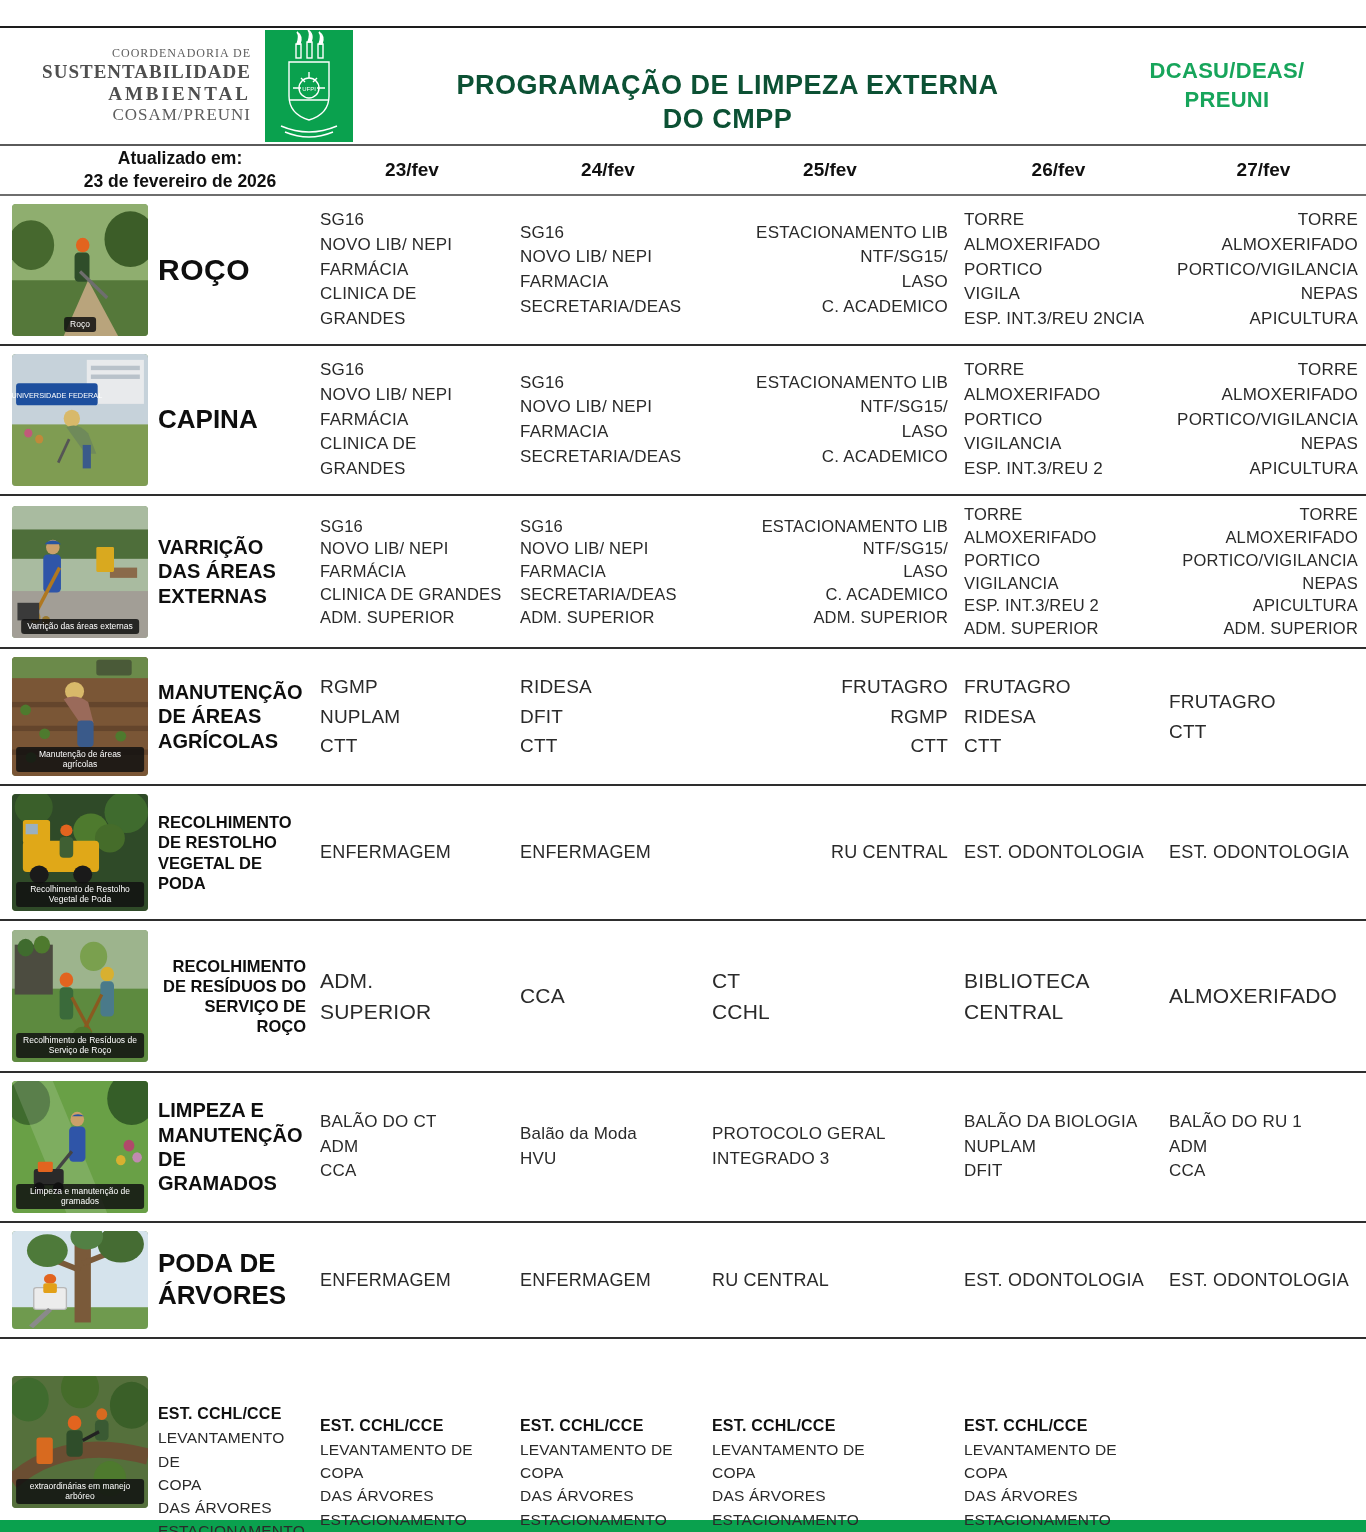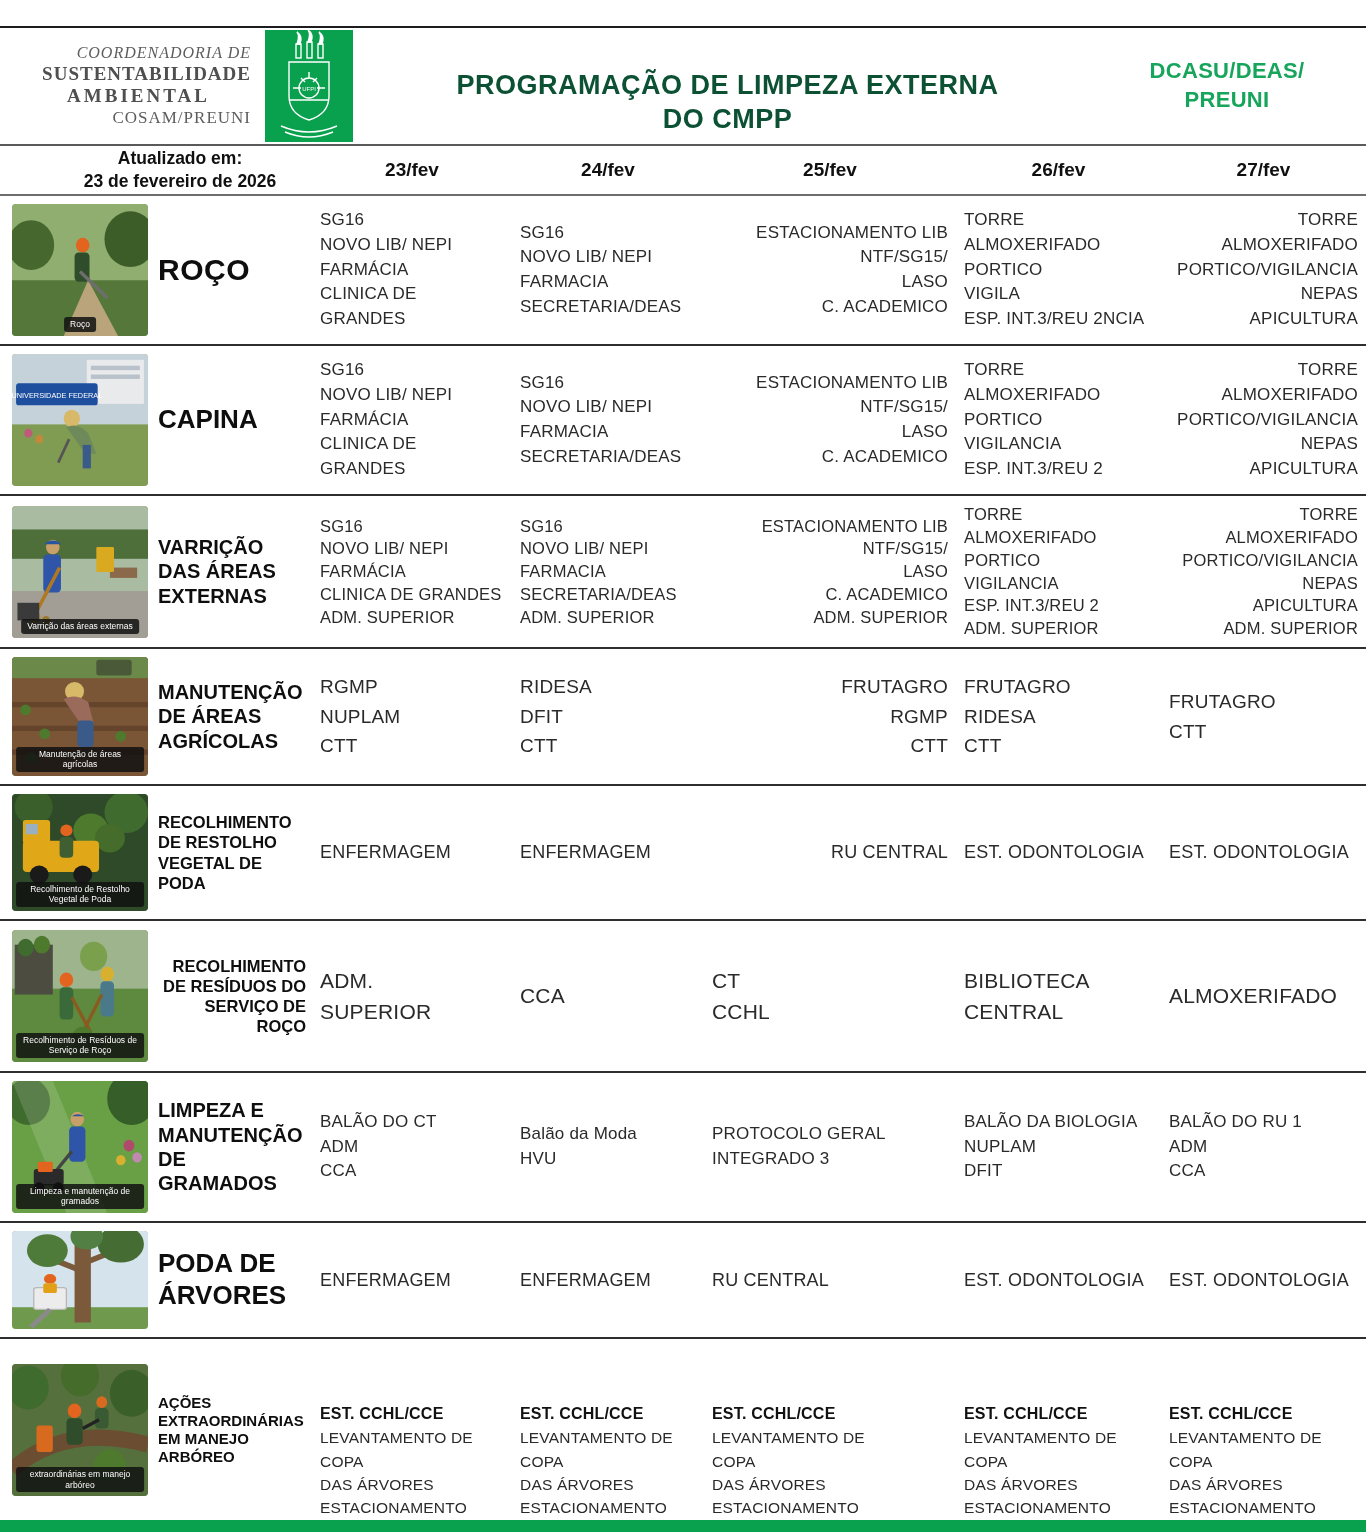--- a/index.html
+++ b/index.html
@@ -4,23 +4,23 @@
 <style>
   * { margin:0; padding:0; box-sizing:border-box; }
   html,body { background:#ffffff; }
   body { width:1366px; font-family:"Liberation Sans", sans-serif; color:#222; }
   .page { width:1366px; height:1532px; position:relative; overflow:hidden; background:#fff; display:flex; flex-direction:column; }
 
   
   .top-header { height:120px; margin:26px 0 0 0; border-top:2px solid #1d1d1d;
     display:flex; align-items:center; padding:6px 14px 6px 26px; border-bottom:2px solid #5a5a5a; }
   .org-block { width:225px; text-align:right; font-family:"Liberation Serif", serif; color:#5d5d5d; line-height:1.18; }
-  .org-l1 { font-size:16px; letter-spacing:1px;font-style:italic; }
+  .org-l1 { font-size:12px; letter-spacing:1px; }
   .org-l2 { font-size:19px; font-weight:700; letter-spacing:1px; color:#4f4f4f; }
-  .org-l3 { font-size:19px; font-weight:700; letter-spacing:3px; color:#4f4f4f;text-align:center; }
+  .org-l3 { font-size:19px; font-weight:700; letter-spacing:3px; color:#4f4f4f; }
   .org-l4 { font-size:17px; letter-spacing:1px; }
   .crest { width:88px; height:112px; background:#0aa14e; margin-left:14px; flex:0 0 auto;
     display:flex; align-items:center; justify-content:center; }
   .title-wrap { flex:1; text-align:center;margin-top:33px; }
   .title { color:#0c5134; font-weight:800; font-size:27px; letter-spacing:.5px; line-height:1.25; }
   .right-tag { width:250px; text-align:center; color:#17a55b; font-weight:800; font-size:22px; line-height:1.3; letter-spacing:.3px; }
 
   
   .gridrow { display:grid; grid-template-columns:150px 162px 200px 192px 252px 205px 1fr; align-items:center; }
 
@@ -409,21 +409,20 @@
           <circle cx="72" cy="70" r="12" fill="#4e7a2e"></circle>
         <circle cx="46" cy="32" r="5" fill="#e2641f"></circle>
         <rect x="40" y="37" width="12" height="18" rx="3" fill="#2f4d2a"></rect>
         <circle cx="66" cy="26" r="4" fill="#d86a1f"></circle>
         <rect x="61" y="30" width="10" height="14" rx="3" fill="#3a5a33"></rect>
         <rect x="18" y="42" width="12" height="18" rx="2" fill="#d86a1f"></rect>
         <line x1="52" y1="44" x2="64" y2="38" stroke="#222" stroke-width="2.4"></line>
       </svg>
       <span class="chip">extraordinárias em manejo arbóreo</span>
     </div>
-    <h2 class="label lbl-xs">AÇÕES EXTRAORDINÁRIAS EM MANEJO ARBÓREO</h2>
     <div class="cell al">
       <span class="head">EST. CCHL/CCE</span><span>LEVANTAMENTO DE
 COPA
 DAS ÁRVORES
 ESTACIONAMENTO</span>
     </div>
     <div class="cell al">
       <span class="head">EST. CCHL/CCE</span><span>LEVANTAMENTO DE
 COPA
 DAS ÁRVORES

